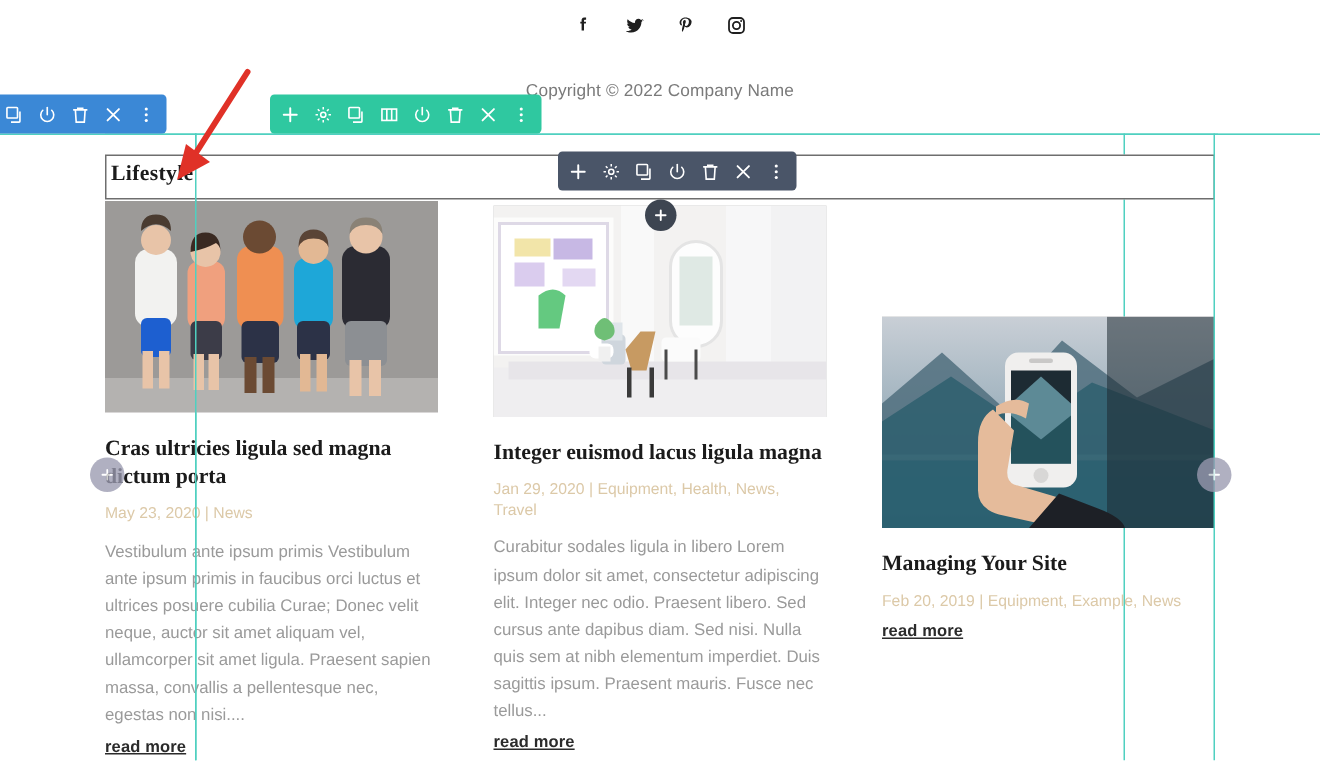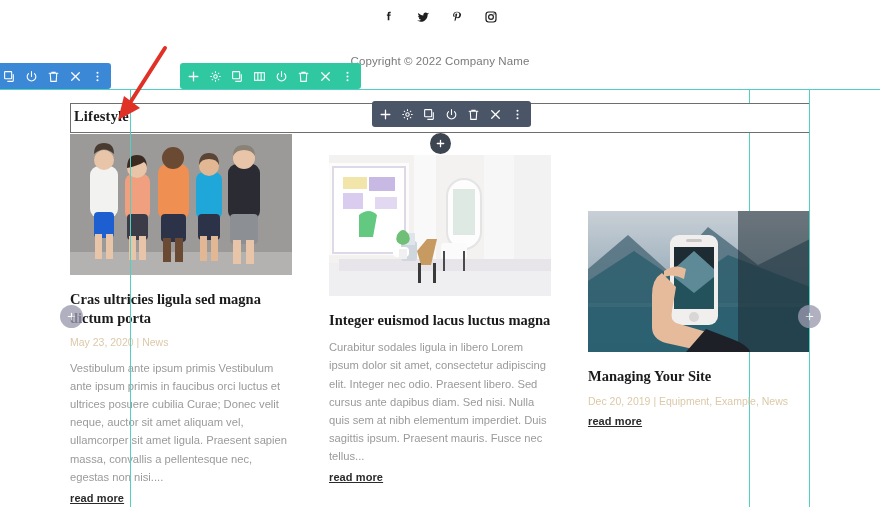--- a/index.html
+++ b/index.html
@@ -236,21 +236,22 @@
             <rect x="114" y="96" width="2" height="20" fill="#4a4a4a"></rect>
             <rect x="134" y="96" width="2" height="20" fill="#4a4a4a"></rect>
           </g>
           <g>
             <rect x="64" y="92" width="16" height="10" rx="4" fill="#ffffff"></rect>
             <path d="M68 80q6-10 12 0 3 8-6 10-9-2-6-10z" fill="#6fbf76"></path>
             <path d="M70 94h8v10h-8z" fill="#f0f0f0"></path>
           </g>
         </svg>
       </div>
-      <div class="card-title">Integer euismod lacus luctus magna</div>
+      <div class="card-title">Integer euismod lacus ligula magna</div>
+      <div class="card-meta">Jan 29, 2020  |  Equipment, Health, News, Travel</div>
       <div class="card-body">Curabitur sodales ligula in libero Lorem ipsum dolor sit amet, consectetur adipiscing elit. Integer nec odio. Praesent libero. Sed cursus ante dapibus diam. Sed nisi. Nulla quis sem at nibh elementum imperdiet. Duis sagittis ipsum. Praesent mauris. Fusce nec tellus...</div>
       <a class="card-more">read more</a>
     </div>
 
     <div class="card">
       <div class="card-img">
         <svg viewBox="0 0 222 141" preserveAspectRatio="none" aria-hidden="true">
           <defs>
             <linearGradient id="sky3" x1="0" y1="0" x2="0" y2="1">
               <stop offset="0" stop-color="#c9cfd6"></stop>
@@ -273,21 +274,21 @@
           </g>
           <g>
             <path d="M74 62 q-10 6 -10 22 l0 32 q0 12 14 16 l36 8 l8 -18 l-34 -10 q-6 -3 -4 -12 l4 -24 z" fill="#e5bb9b"></path>
             <path d="M112 126 q12 6 22 15 l-14 0 z" fill="#d8ae8f"></path>
             <path d="M118 118 l26 10 q16 6 18 13 l-64 0 z" fill="#1d2026"></path>
             <path d="M76 60 q12 -8 22 -2 l-2 10 q-10 -6 -20 -2z" fill="#e5bb9b"></path>
           </g>
         </svg>
       </div>
       <div class="card-title">Managing Your Site</div>
-      <div class="card-meta">Dec 20, 2019  |  Equipment, Example, News</div>
+      <div class="card-meta">Feb 20, 2019  |  Equipment, Example, News</div>
       <a class="card-more">read more</a>
     </div>
   </div>
 
   <div class="left-white"></div>
   <div class="right-white"></div>
 
   <div class="col-line" style="left:130px;"></div>
   <div class="col-line" style="left:809px;"></div>
   <div class="section-outline"></div>

